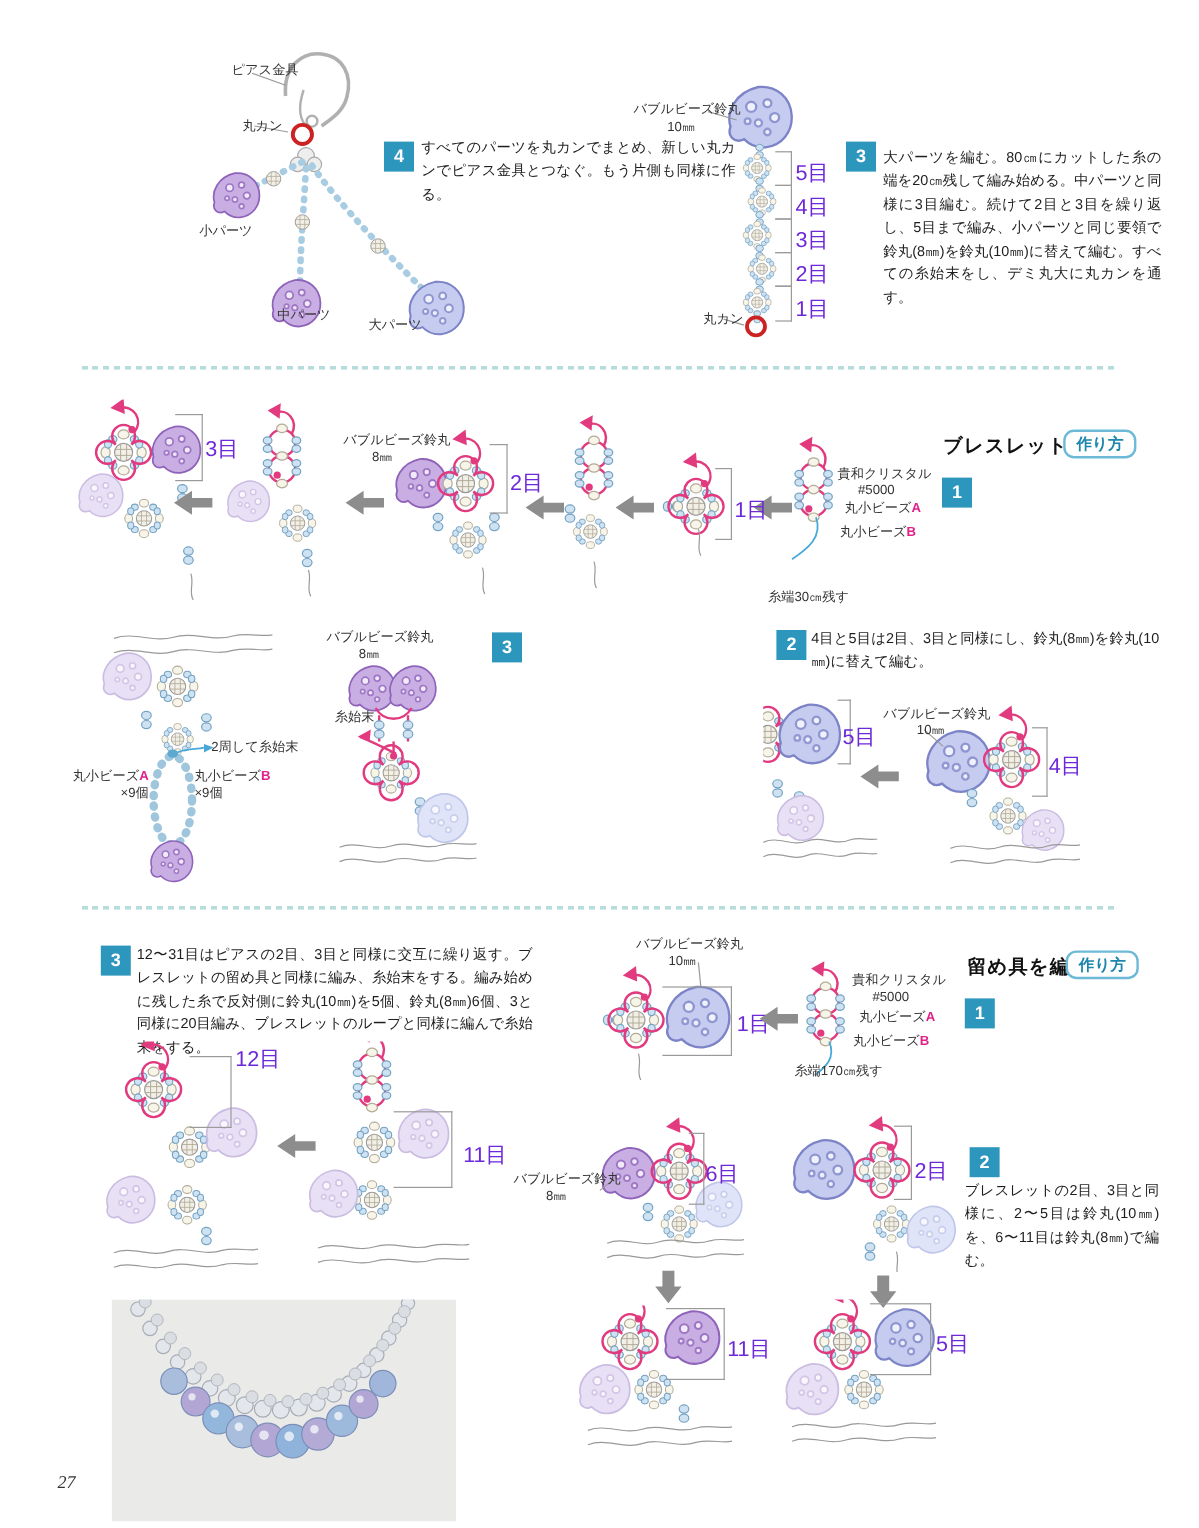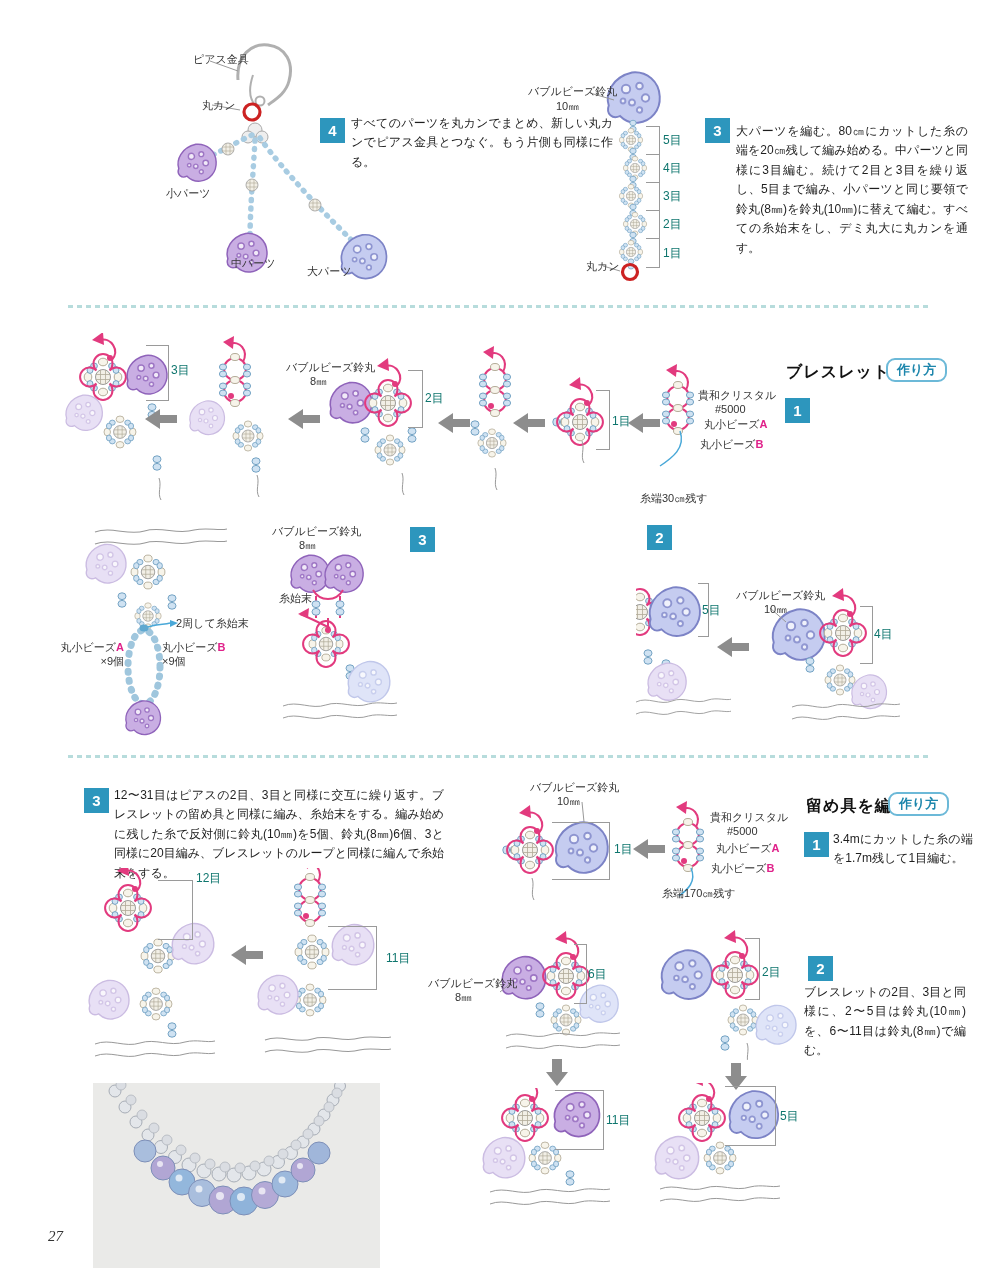--- a/index.html
+++ b/index.html
@@ -3,21 +3,21 @@
 <meta charset="utf-8">
 <style>
   html,body{margin:0;padding:0;background:#fff;}
   #page{position:relative;width:999px;height:1273px;background:#fff;overflow:hidden;
         font-family:"Liberation Sans","DejaVu Sans",sans-serif;}
   .abs{position:absolute;}
   .lbl{position:absolute;font-size:11px;color:#333;line-height:1.3;white-space:nowrap;}
   .txt{position:absolute;font-size:12px;color:#1e1e1e;line-height:1.62;text-align:justify;}
   .stepn{position:absolute;width:25px;height:25px;background:#2d96bd;color:#fff;font-size:15px;
          font-weight:bold;display:flex;align-items:center;justify-content:center;}
-  .stitch{position:absolute;font-size:12px;color:#0f766e;white-space:nowrap;}
+  .stitch{position:absolute;font-size:18px;color:#6d28d9;white-space:nowrap;}
   .brk{position:absolute;border:1px solid #9a9a9a;border-left:none;}
   .sec-title{position:absolute;font-size:16px;font-weight:bold;color:#111;letter-spacing:1px;}
   .howto{position:absolute;border:2px solid #6cb9d8;border-radius:9px;color:#1d86ac;font-weight:bold;
          font-size:13px;padding:1px 9px;background:#fff;}
   .sep{position:absolute;height:3px;width:862px;left:68px;
        background:repeating-linear-gradient(90deg,#b7dcdc 0 5px,transparent 5px 9px);}
   .mag{color:#e0218a;font-weight:bold;}
   .pagenum{position:absolute;font-family:"Liberation Serif","DejaVu Serif",serif;
            font-style:italic;font-size:15px;color:#333;}
   
@@ -282,20 +282,21 @@
     <use href="#blob" class="b-pblue" transform="translate(102,162) scale(1.2)"></use>
     <use href="#wave" transform="translate(15,182) scale(0.95,1)"></use>
   </g>
 </svg>
 <div class="lbl" style="left:272px;top:524px">バブルビーズ鈴丸</div>
 <div class="lbl" style="left:299px;top:538px">8㎜</div>
 <div class="lbl" style="left:279px;top:591px">糸始末</div>
 
 <div class="stepn" style="left:410px;top:527px">3</div>
 <div class="stepn" style="left:647px;top:525px">2</div>
+<div class="txt" style="left:676px;top:523px;width:290px">4目と5目は2目、3目と同様にし、鈴丸(8㎜)を鈴丸(10㎜)に替えて編む。</div>
 
 <svg class="abs" style="left:636px;top:562px" width="95" height="155">
   <g>
     <use href="#motif" transform="translate(4,50)"></use>
     <use href="#clover" transform="translate(4,50)"></use>
     <use href="#blob" class="b-blue" transform="translate(40,50) scale(1.45)"></use>
     <use href="#pairV" transform="translate(12,95)"></use>
     <use href="#pairV" transform="translate(30,105)"></use>
     <use href="#blob" class="b-plav" transform="translate(32,120) scale(1.1)"></use>
     <use href="#wave" transform="translate(0,136) scale(0.8,1)"></use>
@@ -459,21 +460,20 @@
 </svg>
 <div class="lbl" style="left:710px;top:810px">貴和クリスタル</div>
 <div class="lbl" style="left:727px;top:824px">#5000</div>
 <div class="lbl" style="left:716px;top:841px"><span>丸小ビーズ</span><span class="mag">A</span></div>
 <div class="lbl" style="left:711px;top:861px"><span>丸小ビーズ</span><span class="mag">B</span></div>
 <div class="lbl" style="left:662px;top:886px">糸端170㎝残す</div>
 
 <div class="sec-title" style="left:806px;top:796px">留め具を編み</div>
 <div class="howto" style="left:888px;top:792px">作り方</div>
 <div class="stepn" style="left:804px;top:832px">1</div>
-<div class="txt" style="left:833px;top:830px;width:140px">3.4mにカットした糸の端を1.7m残して1目編む。</div>
 
 <svg class="abs" style="left:478px;top:930px" width="175" height="128">
   <g>
     <use href="#blob" class="b-purple" transform="translate(47,48) scale(1.25)"></use>
     <use href="#motif" transform="translate(88,46)"></use>
     <use href="#amotif" transform="translate(88,46)"></use>
     <use href="#pairV" transform="translate(62,80)"></use>
     <use href="#motif" transform="translate(88,90) scale(0.8)"></use>
     <use href="#blob" class="b-pblue" transform="translate(122,74) scale(1.1)"></use>
     <use href="#wave" transform="translate(28,102) scale(0.95,1)"></use>

